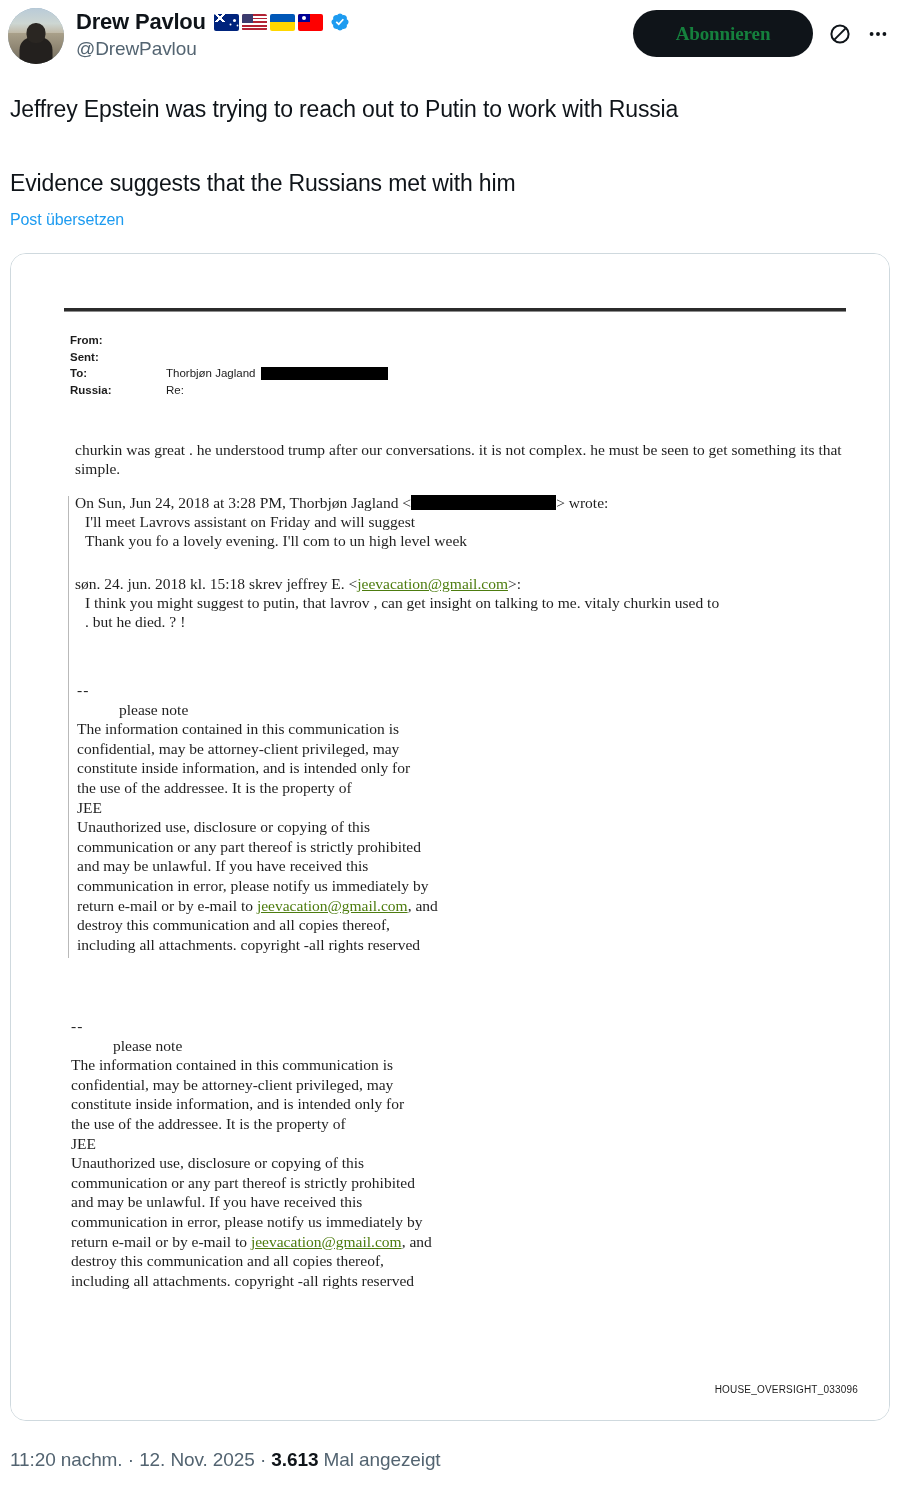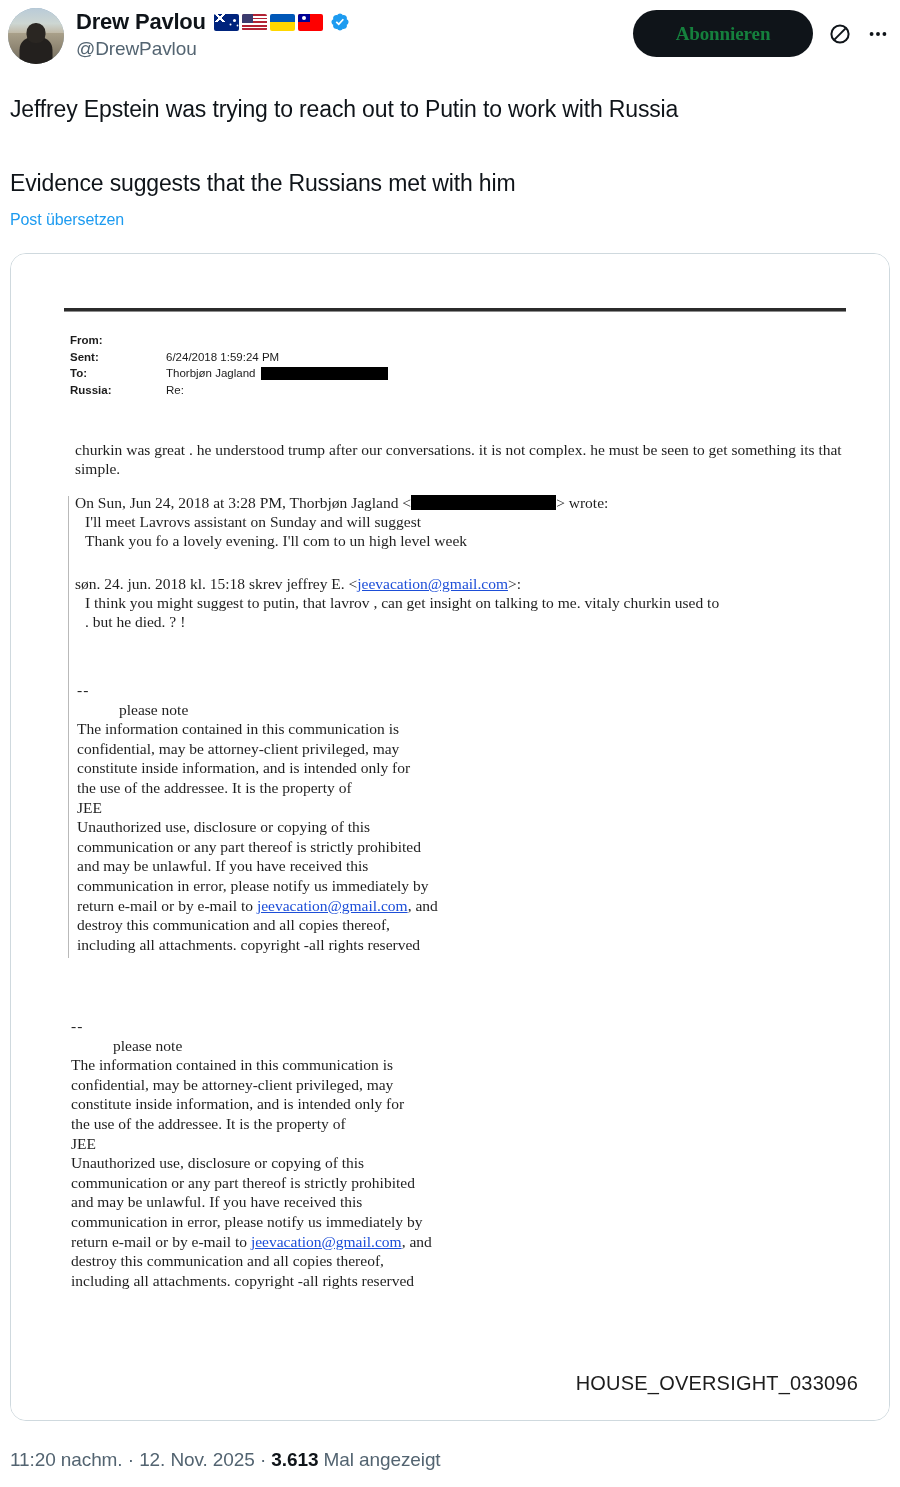--- a/index.html
+++ b/index.html
@@ -277,21 +277,21 @@
   .redact-inline {
     display: inline-block;
     width: 145px; height: 15px;
     background: #000;
     vertical-align: -2px;
   }
 
   .quoted-2 { left: 64px; top: 320px; width: 780px; }
   .quoted-2 .lvl1 { padding-left: 10px; }
 
-  .link { color: #1d4ed8; text-decoration: underline; }
+  .link { color: #4d7c0f; text-decoration: underline; }
 
   .quote-bar {
     position: absolute;
     left: 57px; top: 242px;
     width: 1px; height: 462px;
     background: #b9b9b9;
   }
 
   .disclaimer {
     font-family: "Liberation Serif", serif;
@@ -302,21 +302,21 @@
   }
   .disclaimer .dashes { letter-spacing: 1px; }
   .disclaimer .pnote { padding-left: 42px; }
   .disc-1 { left: 66px; top: 426px; width: 520px; }
   .disc-2 { left: 60px; top: 762px; width: 520px; }
 
   .bates {
     position: absolute;
     right: 33px; bottom: 27px;
     font-family: "Liberation Sans", sans-serif;
-    font-size: 20px;
+    font-size: 10px;
     color: #1d1d1d;
     letter-spacing: 0.2px;
   }
 
   
   .tweet-footer {
     position: absolute;
     left: 10px; top: 1449px;
     font-size: 19px;
     color: #536471;
@@ -387,21 +387,20 @@
     <div class="doc">
 
       <div class="doc-rule"></div>
 
       <div class="mail-head">
         <div class="mail-row">
           <span class="mail-label">From:</span>
         </div>
         <div class="mail-row">
           <span class="mail-label">Sent:</span>
-          <span class="mail-value">6/24/2018 1:59:24 PM</span>
         </div>
         <div class="mail-row">
           <span class="mail-label">To:</span>
           <span class="mail-value">
             <span>Thorbjøn Jagland</span>
             <span class="redact redact-to"></span>
           </span>
         </div>
         <div class="mail-row">
           <span class="mail-label">Russia:</span>
@@ -410,21 +409,21 @@
       </div>
 
       <div class="body-text p-churkin">churkin was great .   he understood trump after our conversations.    it is not complex.   he must be seen to get something    its that simple.</div>
 
       <div class="quote-bar"></div>
 
       <div class="body-text quoted-1">
         <div>
           <span>On Sun, Jun 24, 2018 at 3:28 PM, Thorbjøn Jagland &lt;</span><span class="redact-inline"></span><span>&gt; wrote:</span>
         </div>
-        <div class="lvl1">I'll meet Lavrovs assistant on Sunday and will suggest</div>
+        <div class="lvl1">I'll meet Lavrovs assistant on Friday and will suggest</div>
         <div class="lvl1">Thank you fo a lovely evening. I'll com to un high level week</div>
       </div>
 
       <div class="body-text quoted-2">
         <div>
           <span>søn. 24. jun. 2018 kl. 15:18 skrev jeffrey E. &lt;</span><span class="link">jeevacation@gmail.com</span><span>&gt;:</span>
         </div>
         <div class="lvl1">I think you might suggest to putin,  that lavrov , can get insight on talking to me.   vitaly churkin  used to</div>
         <div class="lvl1">. but  he died. ? !</div>
       </div>

